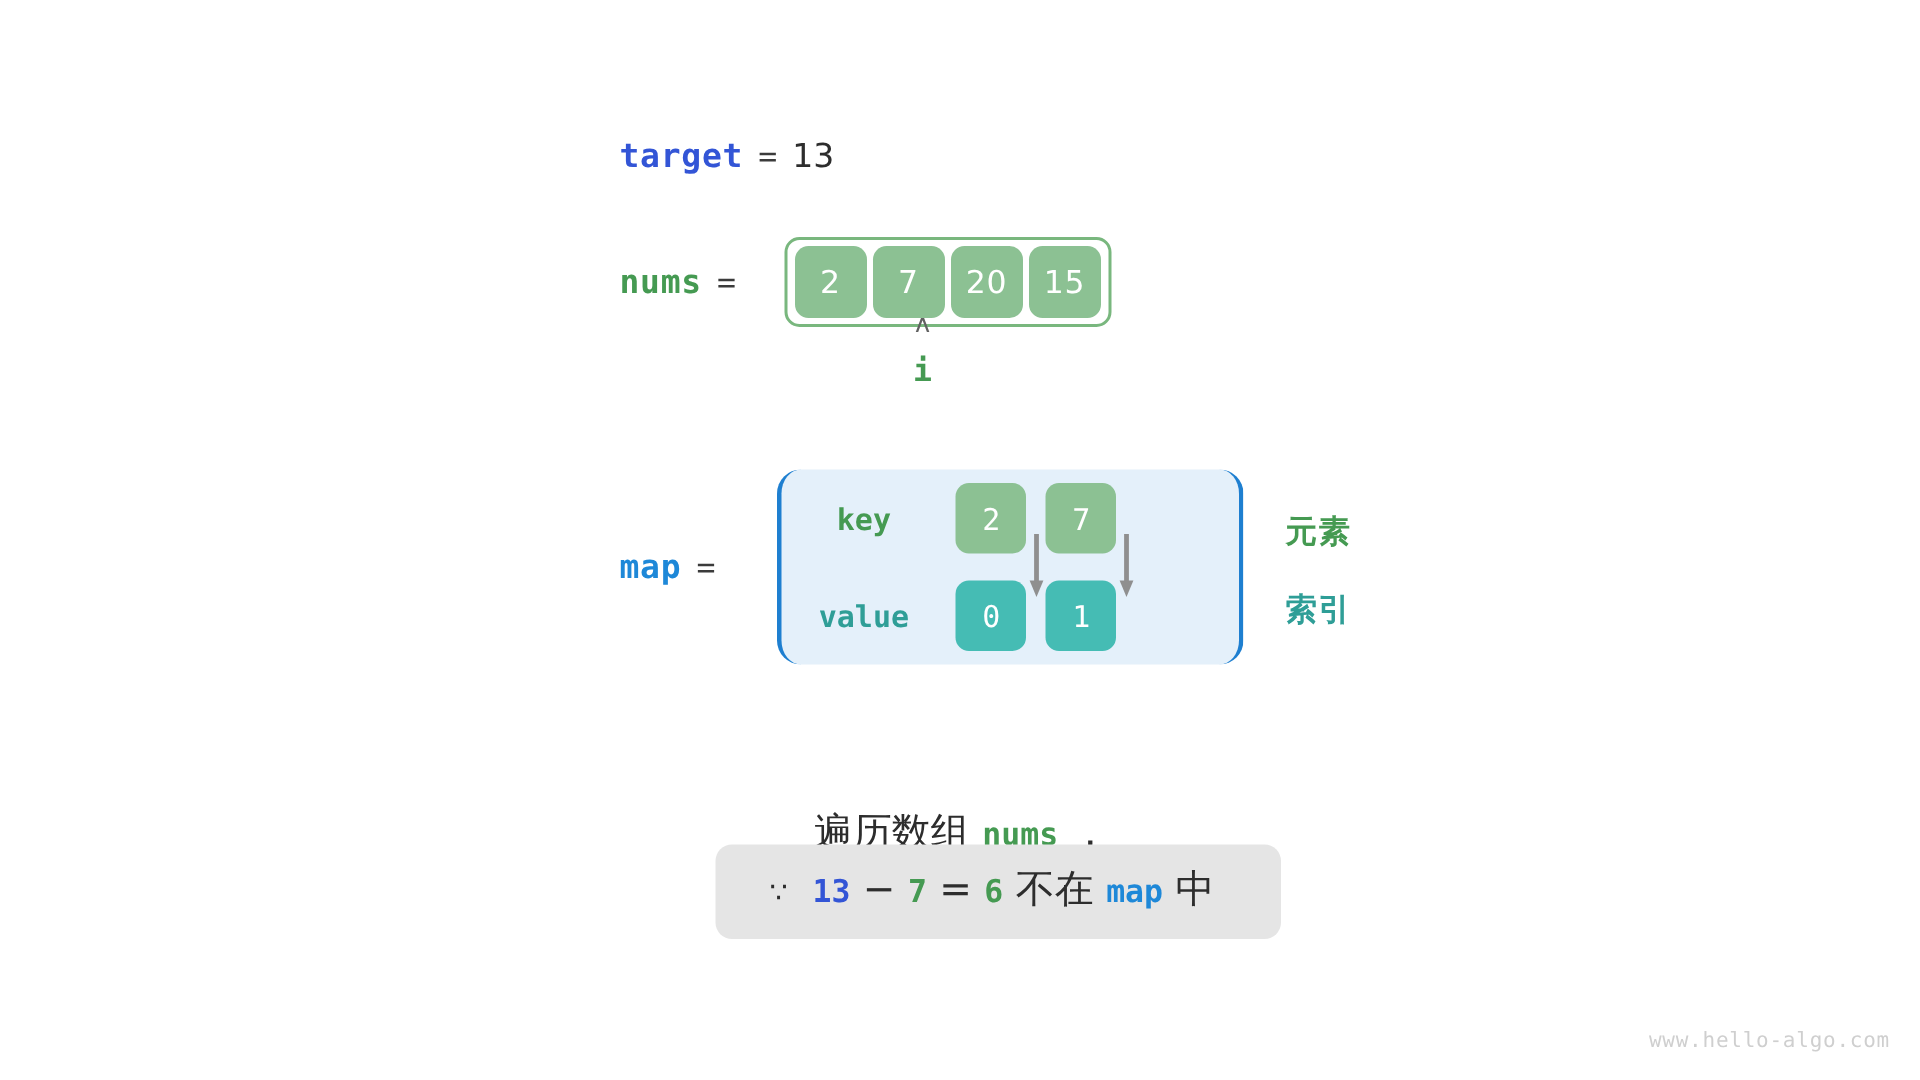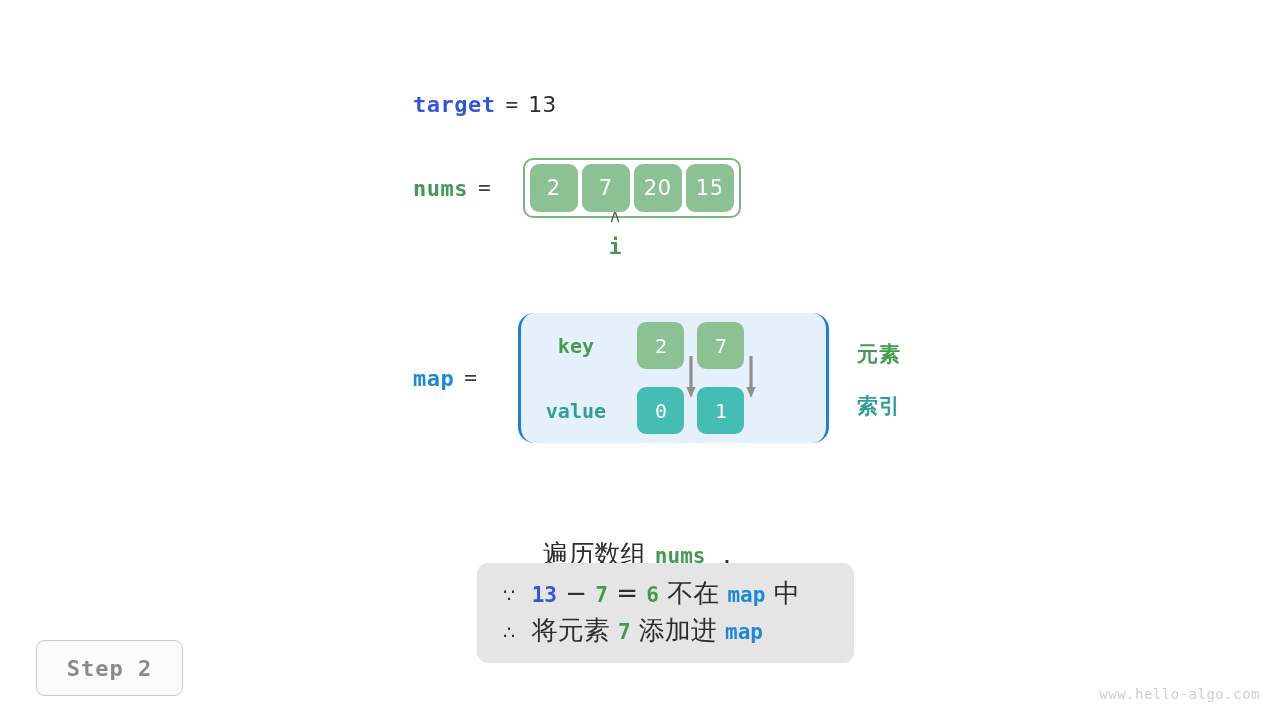--- a/index.html
+++ b/index.html
@@ -227,21 +227,21 @@
     left: 477px;
     top: 563px;
     width: 377px;
     background: #e5e5e5;
     border-radius: 11px;
     padding: 12px 0 14px 0;
     box-sizing: border-box;
   }
   .reason-line {
     white-space: pre;
-    padding-left: 26px;
+    padding-left: 36px;
     line-height: 37px;
     height: 37px;
   }
   .sym {
     font-family: "DejaVu Sans", "Liberation Sans", sans-serif;
     color: #2d2d2d;
     font-size: 19px;
   }
 
   
@@ -337,22 +337,18 @@
   <div class="side-note" id="note-element">元素</div>
   <div class="side-note" id="note-index">索引</div>
 
   <div class="abs" id="desc-line">
     <span class="cn">遍历数组</span><span class="cn"> </span><span class="code-g">nums</span><span class="cn"> </span><span class="cn">，</span>
   </div>
 
   <div class="abs" id="reason-box">
     <div class="reason-line"><span class="sym">∵</span><span class="cn">  </span><span class="num-b">13</span><span class="cn"> </span><span class="cn">−</span><span class="cn"> </span><span class="code-g">7</span><span class="cn"> </span><span class="cn">=</span><span class="cn"> </span><span class="code-g">6</span><span class="cn"> </span><span class="cn">不在</span><span class="cn"> </span><span class="code-b">map</span><span class="cn"> </span><span class="cn">中</span></div>
 
-    <div class="reason-line"><span class="sym">∴</span><span class="cn">  </span><span class="cn">将元素</span><span class="cn"> </span><span class="code-g">7</span><span class="cn"> </span><span class="cn">添加进</span><span class="cn"> </span><span class="code-b">map</span></div>
-  </div>
-
-  <div class="abs" id="step-badge">
-    <span>Step 2</span>
-  </div>
+  </div>
+
 
   <div class="abs" id="watermark">www.hello-algo.com</div>
 
 </div>
 
 </body></html>

